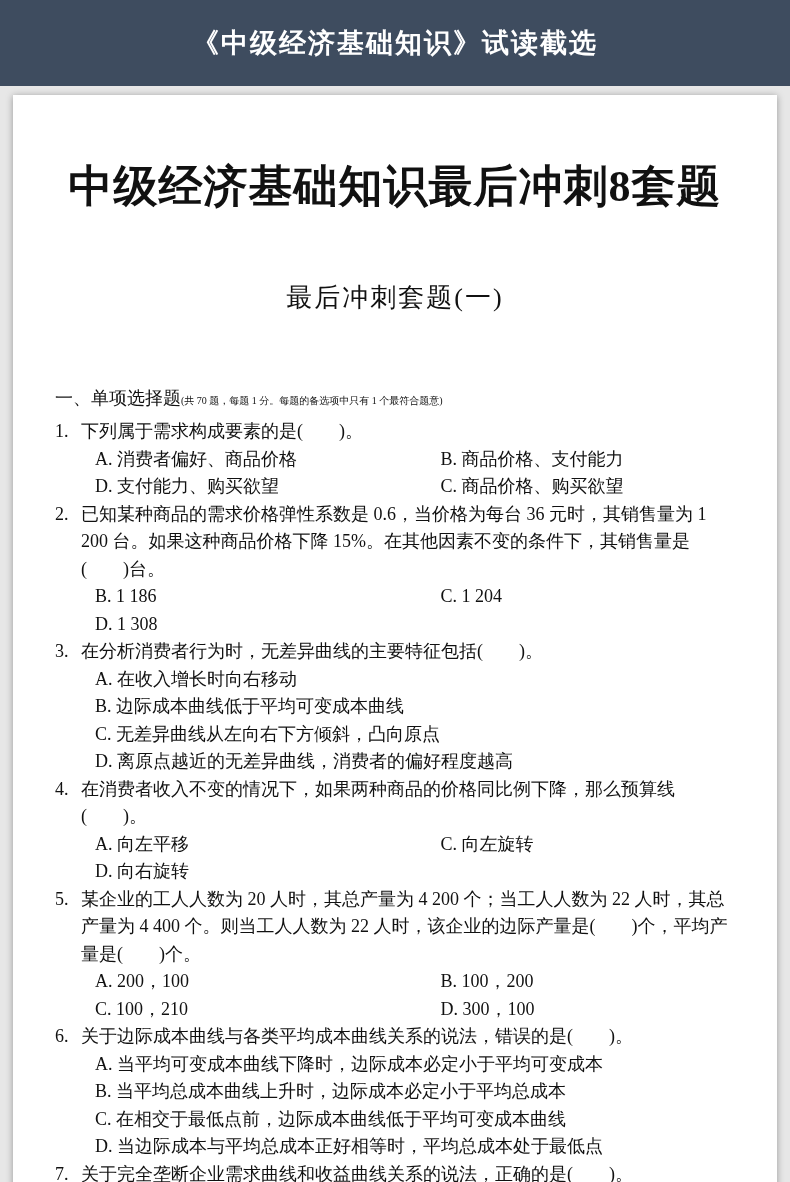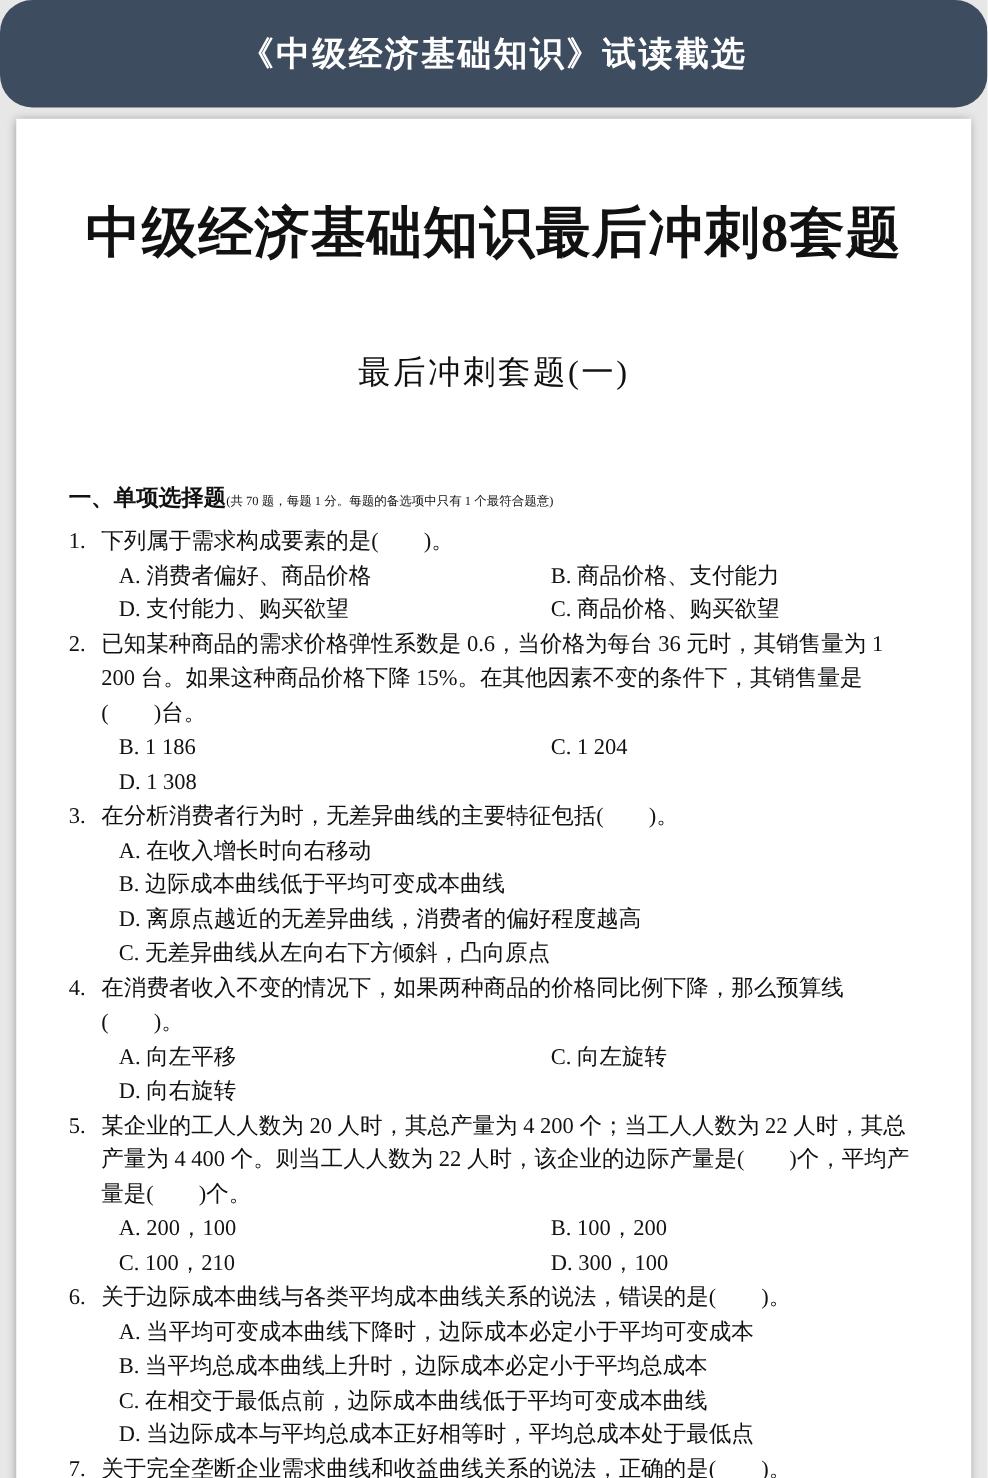--- a/index.html
+++ b/index.html
@@ -8,21 +8,20 @@
     background: #e7e7e7;
     font-family: "Liberation Serif", "DejaVu Serif", serif;
     color: #111;
   }
   .banner {
     height: 86px;
     background: #3e4c5f;
     display: flex;
     align-items: center;
     justify-content: center;
-    border-radius: 26px;
   }
   .banner-title {
     color: #ffffff;
     font-size: 27px;
     font-weight: 700;
     letter-spacing: 2px;
     font-family: "Liberation Sans", "DejaVu Sans", sans-serif;
   }
   .page {
     margin: 9px 13px 8px 13px;
@@ -44,21 +43,21 @@
     font-weight: 400;
     letter-spacing: 2px;
     margin-top: 64px;
   }
   .section-heading {
     margin-top: 70px;
     font-size: 18px;
     line-height: 27px;
     margin-bottom: 4px;
   }
-  .section-heading .bold { font-weight: 700; }
+  .section-heading .bold { font-weight: 400; }
   .section-heading .note { font-size: 10px; }
   .question { font-size: 18px; line-height: 27.5px; }
   .stem { display: flex; }
   .qnum { flex: 0 0 26px; }
   .qtext { flex: 1; }
   .options { margin-left: 40px; }
   .options.two-col {
     display: grid;
     grid-template-columns: 54% 46%;
   }
@@ -102,22 +101,22 @@
         </div>
       </div>
       <div class="question">
         <div class="stem">
           <span class="qnum">3.</span>
           <span class="qtext">在分析消费者行为时，无差异曲线的主要特征包括(　　)。</span>
         </div>
         <div class="options stacked">
           <div class="option">A. 在收入增长时向右移动</div>
           <div class="option">B. 边际成本曲线低于平均可变成本曲线</div>
+          <div class="option">C. 无差异曲线从左向右下方倾斜，凸向原点</div>
           <div class="option">D. 离原点越近的无差异曲线，消费者的偏好程度越高</div>
-          <div class="option">C. 无差异曲线从左向右下方倾斜，凸向原点</div>
         </div>
       </div>
       <div class="question">
         <div class="stem">
           <span class="qnum">4.</span>
           <span class="qtext">在消费者收入不变的情况下，如果两种商品的价格同比例下降，那么预算线(　　)。</span>
         </div>
         <div class="options two-col">
           <div class="option">A. 向左平移</div>
           <div class="option">C. 向左旋转</div>

